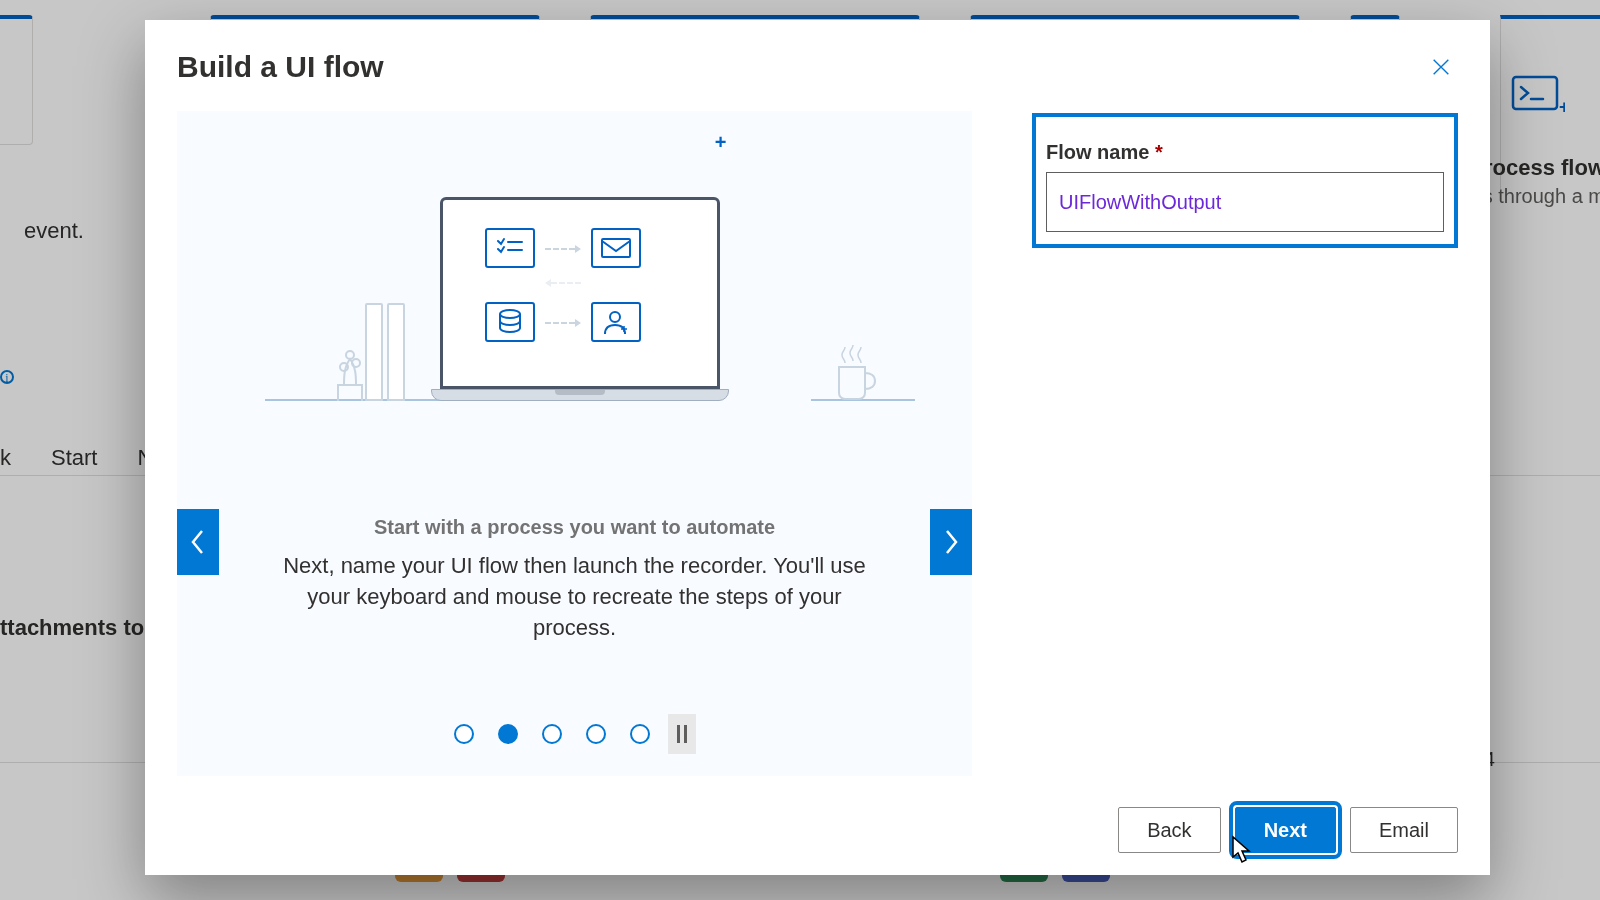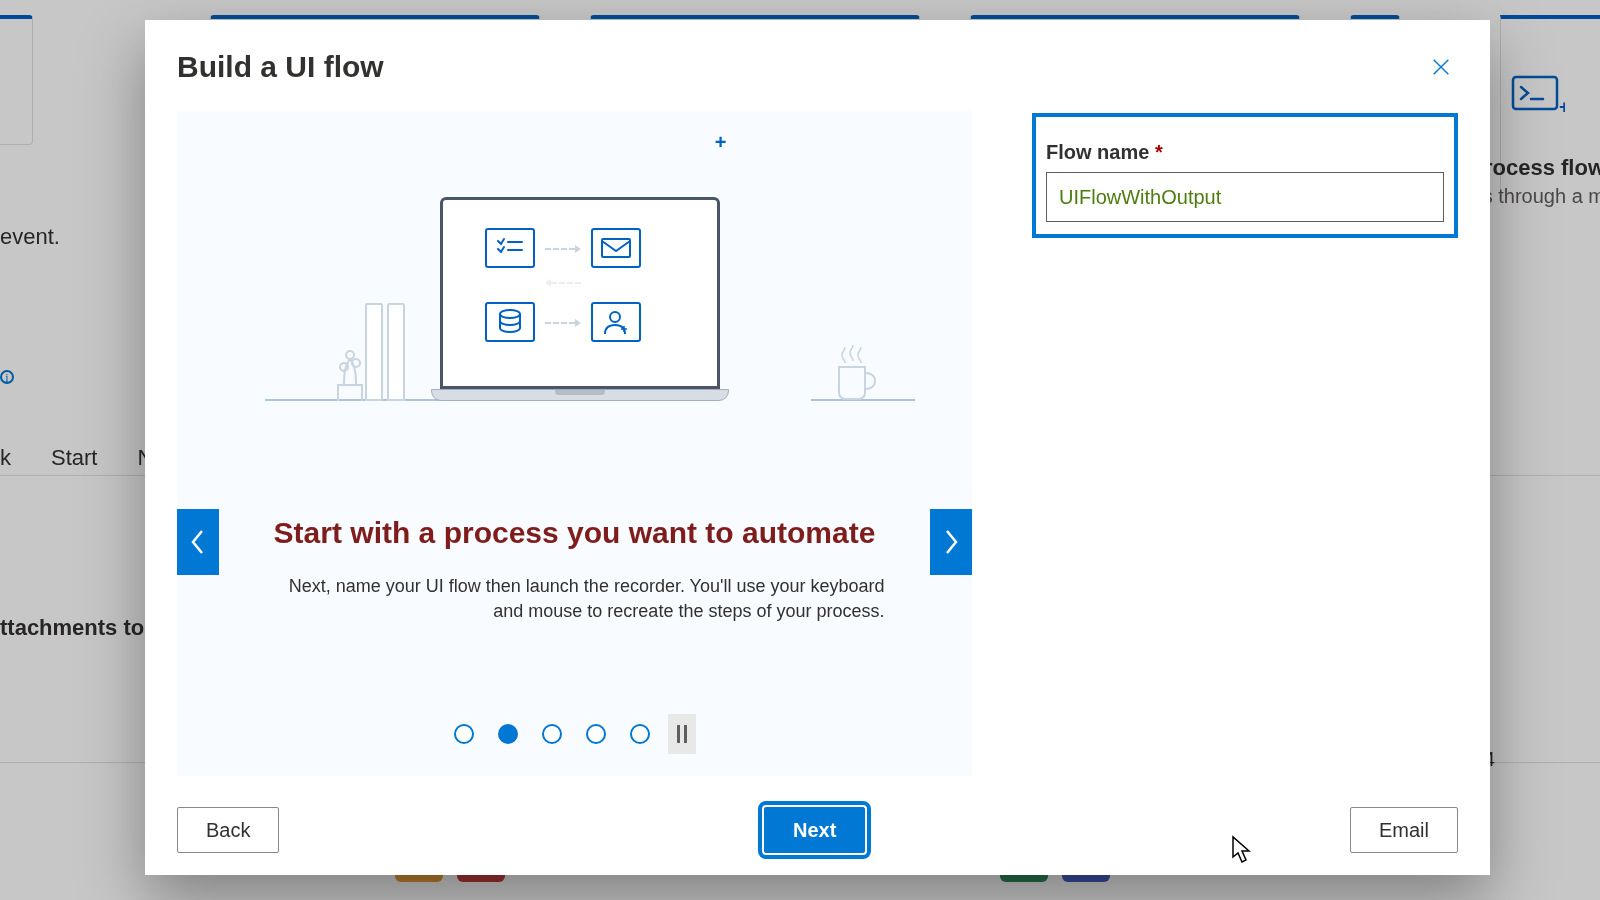--- a/index.html
+++ b/index.html
@@ -38,22 +38,22 @@
 
   .modal-body { flex: 1; display: flex; gap: 60px; }
 
   
   .carousel-panel { width: 795px; height: 665px; background: #f8fbff; position: relative; display: flex; flex-direction: column; align-items: center; }
   .carousel-illustration { margin-top: 30px; height: 280px; width: 100%; position: relative; }
   .nav-arrow { position: absolute; top: 398px; width: 42px; height: 66px; background: #0078d4; border: none; cursor: pointer; display: flex; align-items: center; justify-content: center; }
   .nav-arrow.left { left: 0; }
   .nav-arrow.right { right: 0; }
   .nav-arrow svg { width: 18px; height: 28px; stroke: #fff; stroke-width: 2.5; fill: none; }
-  .carousel-heading { font-size: 30px; font-weight: 700; color: #7f1d1d; margin-top: 95px; margin-bottom: 24px; }
-  .carousel-text { font-size: 18px; color: #323130; text-align: right; line-height: 1.4; width: 620px; }
+  .carousel-heading { font-size: 20px; font-weight: 700; color: #737373; margin-top: 95px; margin-bottom: 12px; }
+  .carousel-text { font-size: 22px; color: #323130; text-align: center; line-height: 1.4; width: 620px; }
   .carousel-dots { position: absolute; bottom: 22px; left: 0; right: 0; display: flex; justify-content: center; align-items: center; gap: 24px; }
   .dot { width: 20px; height: 20px; border: 2.5px solid #0078d4; border-radius: 50%; background: #fff; cursor: pointer; }
   .dot.active { background: #0078d4; }
   .pause-btn { width: 28px; height: 40px; background: #e8e8e8; border: none; cursor: pointer; position: relative; margin-left: -6px; }
   .pause-btn::before, .pause-btn::after { content: ""; position: absolute; top: 11px; bottom: 11px; width: 3px; background: #605e5c; }
   .pause-btn::before { left: 9px; }
   .pause-btn::after { right: 9px; }
 
   
   .illus { position: absolute; left: 50%; transform: translateX(-50%); top: 0; width: 560px; height: 260px; }
@@ -74,44 +74,44 @@
   .books { left: 70px; width: 44px; height: 105px; display: flex; gap: 4px; align-items: flex-end; }
   .book { width: 18px; border: 2px solid #c8d4e0; border-radius: 2px 2px 0 0; background: #fff; }
   .plant { left: 35px; width: 40px; height: 58px; }
   .mug { right: -22px; width: 44px; height: 58px; }
 
   
   .form-panel { flex: 1; padding-top: 2px; }
   .field-highlight { border: 4px solid #0078d4; padding: 24px 10px 12px 10px; width: 426px; }
   .field-label { font-size: 20px; font-weight: 600; color: #323130; margin-bottom: 8px; }
   .req { color: #a80000; }
-  .text-input { width: 100%; height: 50px; border: 1px solid #605e5c; font-size: 20px; padding: 0 12px; font-family: inherit; color: #4d7c0f; }
-
-  
-  .modal-footer { display: flex; justify-content: space-between; gap: 14px; margin-top: 22px; }
+  .text-input { width: 100%; height: 60px; border: 1px solid #605e5c; font-size: 20px; padding: 0 12px; font-family: inherit; color: #6d28d9; }
+
+  
+  .modal-footer { display: flex; justify-content: flex-end; gap: 14px; margin-top: 22px; }
   .btn { height: 46px; padding: 0 28px; font-size: 20px; font-family: inherit; cursor: pointer; border-radius: 2px; }
   .btn-secondary { background: #fff; border: 1px solid #8a8886; color: #323130; }
   .btn-primary { background: #0078d4; border: 1px solid #0078d4; color: #fff; font-weight: 600; }
   .btn-highlight { outline: 4px solid #0078d4; outline-offset: 2px; }
   .cursor { position: absolute; z-index: 50; pointer-events: none; }
 </style>
 </head>
 <body>
 
 <div class="bg-content">
   <div class="bg-row" style="top:15px; left:210px;">
     <div class="bg-card"></div>
       <div class="bg-card"></div>
       <div class="bg-card"></div>
       <div class="bg-card" style="width:50px"></div>
   </div>
   <div class="bg-row" style="top:15px; left:-297px;">
       <div class="bg-card"></div>
     </div>
-  <div class="bg-text" style="top:224px; left:0;">event.</div>
+  <div class="bg-text" style="top:218px; left:0;padding-left:24px;">event.</div>
   <div class="bg-info-icon">i</div>
   <div class="bg-tag-row">
     <span>k</span>
     <span>Start</span>
     <span>N</span>
   </div>
   <div class="bg-hr"></div>
   <div class="bg-attach">ttachments to Or</div>
   <div class="bg-hr" style="top:762px"></div>
   <div class="bg-right-card"></div>

